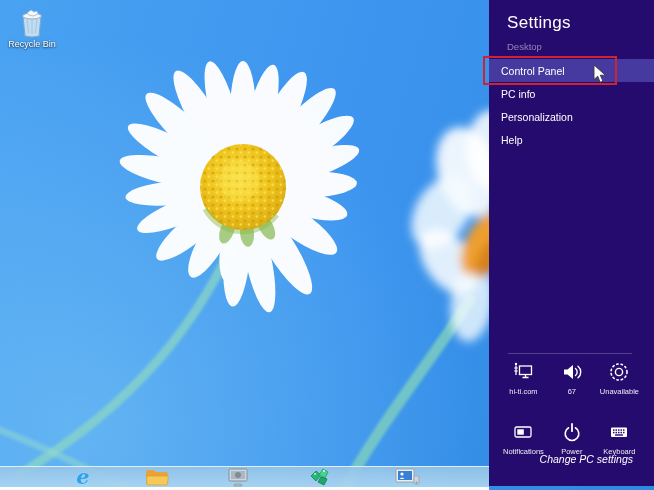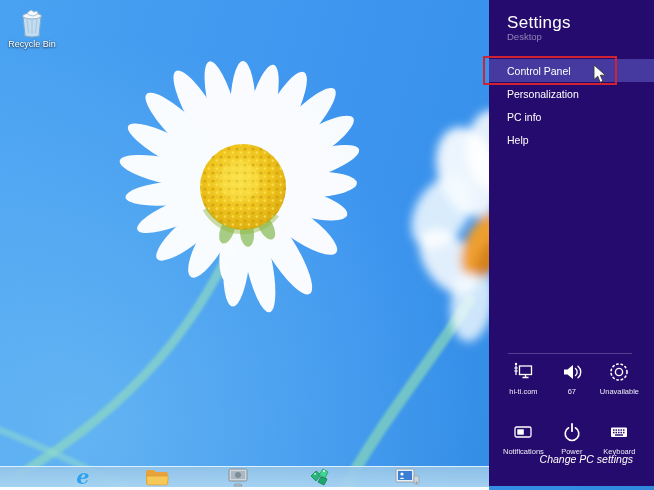--- a/index.html
+++ b/index.html
@@ -43,24 +43,24 @@
     font-size:21px;line-height:20px;color:#2ea2ec;
     text-shadow:0 0 1px rgba(255,255,255,.6);
   }
 
   
   .panel{
     position:absolute;right:0;top:0;width:165px;height:486px;
     background:#250b6d;color:#fff;
   }
   .panel-title{position:absolute;left:18px;top:13px;font-size:17px;letter-spacing:.3px;color:#fff;}
-  .panel-context{position:absolute;left:18px;top:31px;font-size:9.5px;color:rgba(255,255,255,.48);}
+  .panel-context{position:absolute;left:18px;top:41px;font-size:9.5px;color:rgba(255,255,255,.48);}
   .menu{position:absolute;left:0;top:59px;width:100%;}
   .menu-item{
-    height:23px;display:flex;align-items:center;padding-left:18px;
+    height:23px;display:flex;align-items:center;padding-left:12px;
     font-size:10.5px;color:#fff;cursor:pointer;
   }
   .menu-item.highlight{background:#46399f;}
   .divider{position:absolute;left:19px;top:353px;width:124px;height:1px;background:rgba(255,255,255,.22);}
   .tiles{
     position:absolute;left:14px;top:357px;width:136px;
     display:grid;grid-template-columns:repeat(3,1fr);row-gap:7px;column-gap:2px;gap:14px;
   }
   .tile{height:46px;display:flex;flex-direction:column;align-items:center;justify-content:flex-start;cursor:pointer;padding-top:2px;}
   .tile .t-icon{height:26px;display:flex;align-items:center;justify-content:center;}
@@ -205,22 +205,22 @@
     </div>
   </div>
   <div class="bottom-strip"></div>
 
   <div class="panel">
     <div class="panel-title">Settings</div>
     <div class="panel-context">Desktop</div>
 
     <div class="menu">
       <div class="menu-item highlight">Control Panel</div>
+      <div class="menu-item">PC info</div>
       <div class="menu-item">Personalization</div>
-      <div class="menu-item">PC info</div>
       <div class="menu-item">Help</div>
     </div>
 
     <div class="divider"></div>
 
     <div class="tiles">
       <div class="tile">
         <div class="t-icon">
           <svg width="24" height="24" viewBox="0 0 24 24" fill="none" stroke="#ffffff" stroke-width="1.3">
             <circle cx="5" cy="4" r="1.2" fill="#ffffff" stroke="none"></circle>

